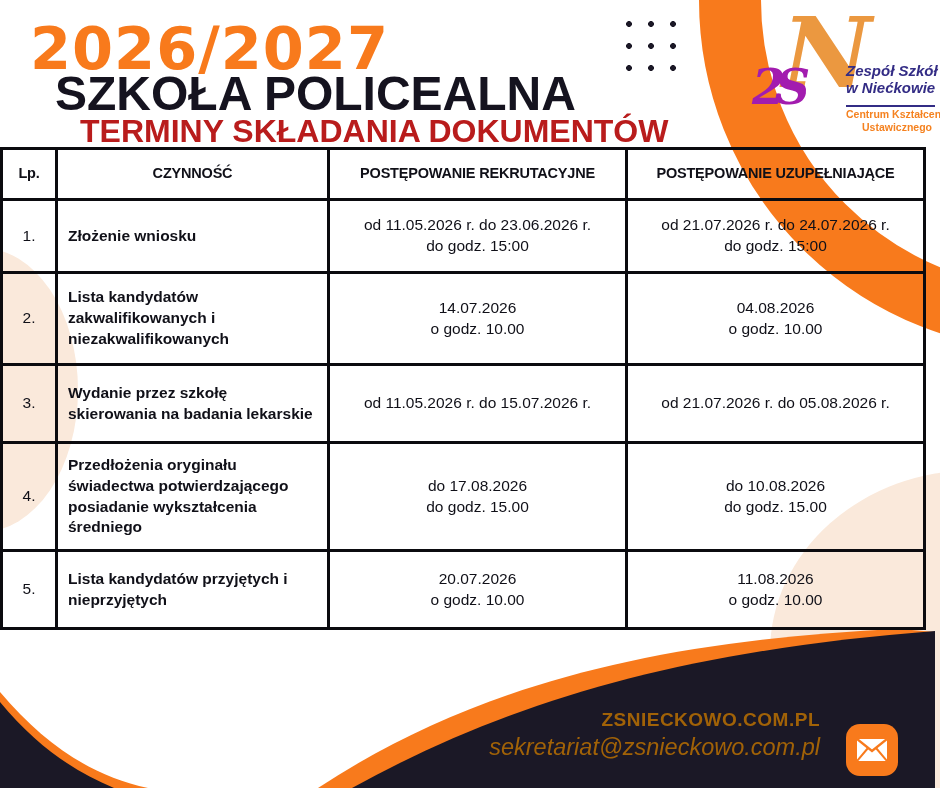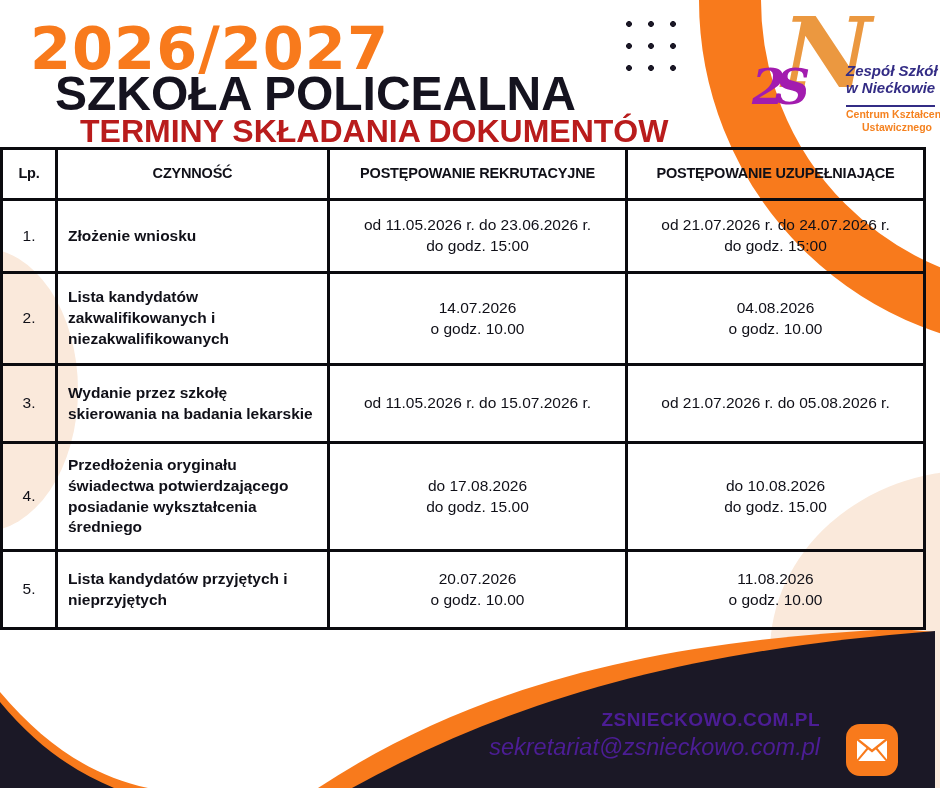--- a/index.html
+++ b/index.html
@@ -78,21 +78,21 @@
     background:transparent;padding:4px 6px;
   }
   .cell.last-col{border-right:none;}
   .cell.last-row{border-bottom:none;}
   .cell.head{font-weight:bold;font-size:14.5px;letter-spacing:-0.2px;}
   .cell.activity{justify-content:flex-start;text-align:left;padding-left:10px;padding-right:10px;font-weight:bold;}
 
   
   .footer-text{
     position:absolute;right:120px;top:709px;z-index:4;
-    text-align:right;color:#4c1d95;
+    text-align:right;color:#a16207;
   }
   .website{font-weight:bold;font-size:19px;letter-spacing:0.5px;}
   .email{font-size:23.5px;margin-top:3px;font-style:italic;}
   .mail-btn{
     position:absolute;left:846px;top:724px;z-index:4;
     width:52px;height:52px;border-radius:14px;background:#f87a1c;
     display:flex;align-items:center;justify-content:center;
   }
 </style>
 </head>

